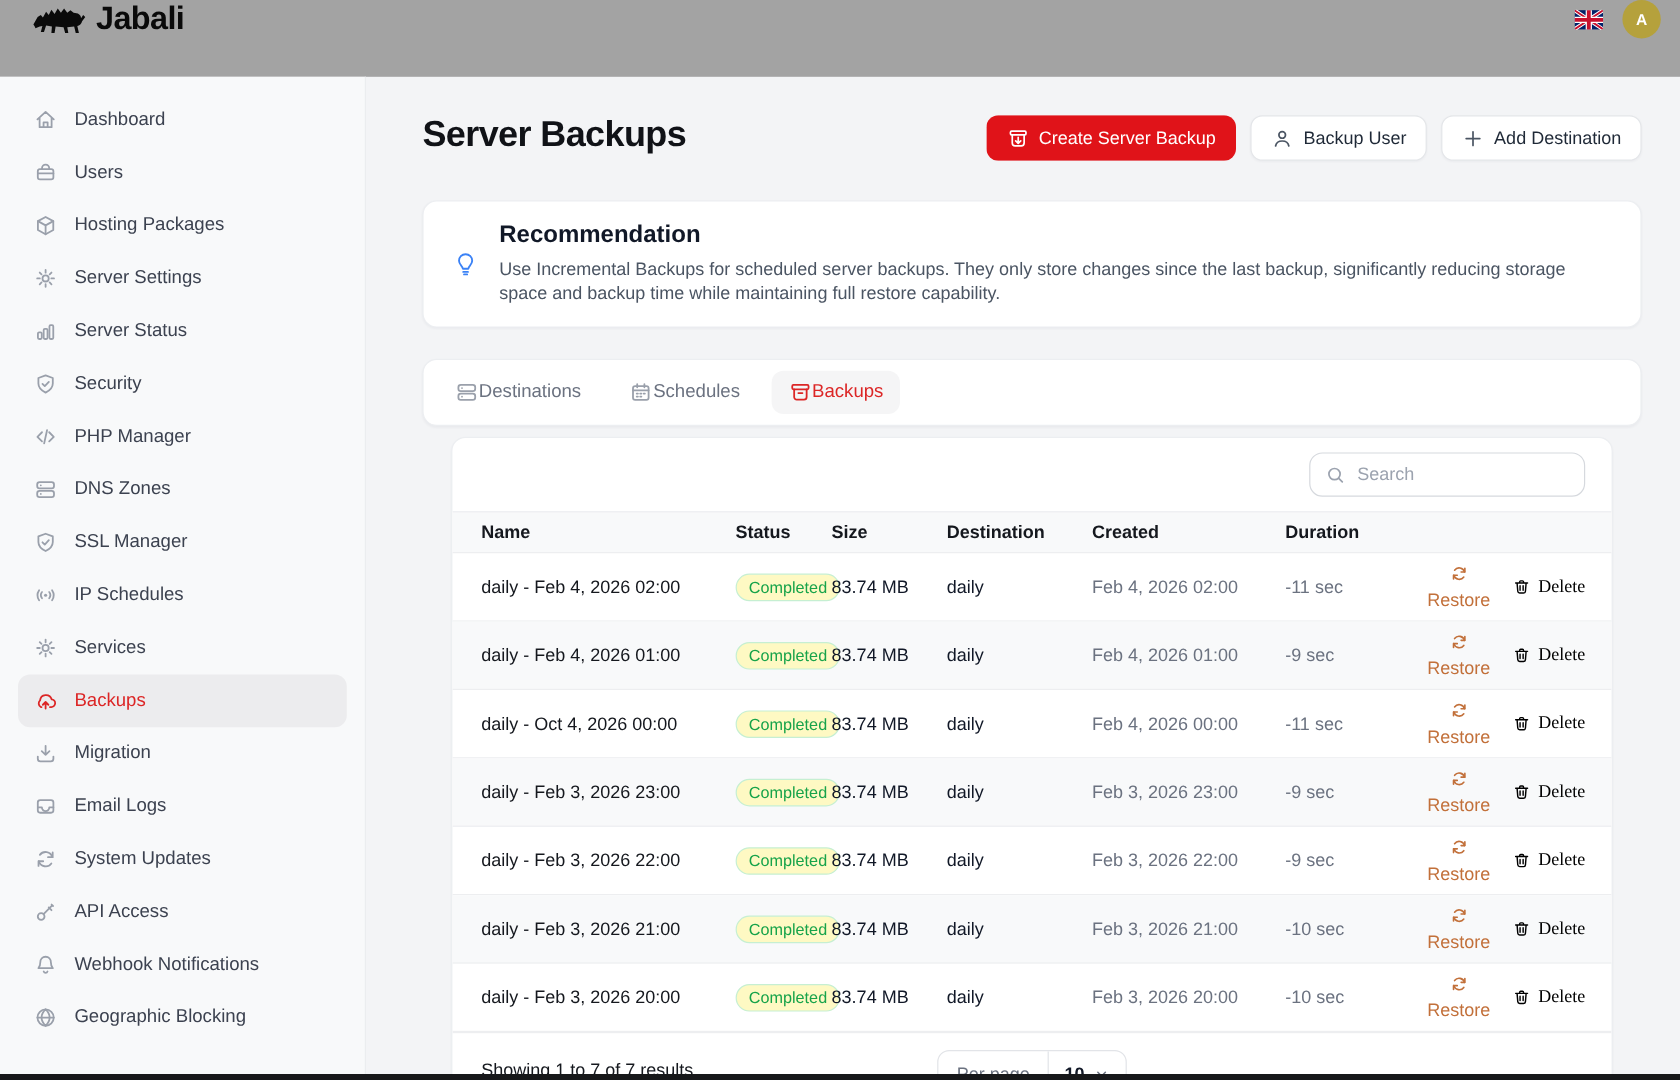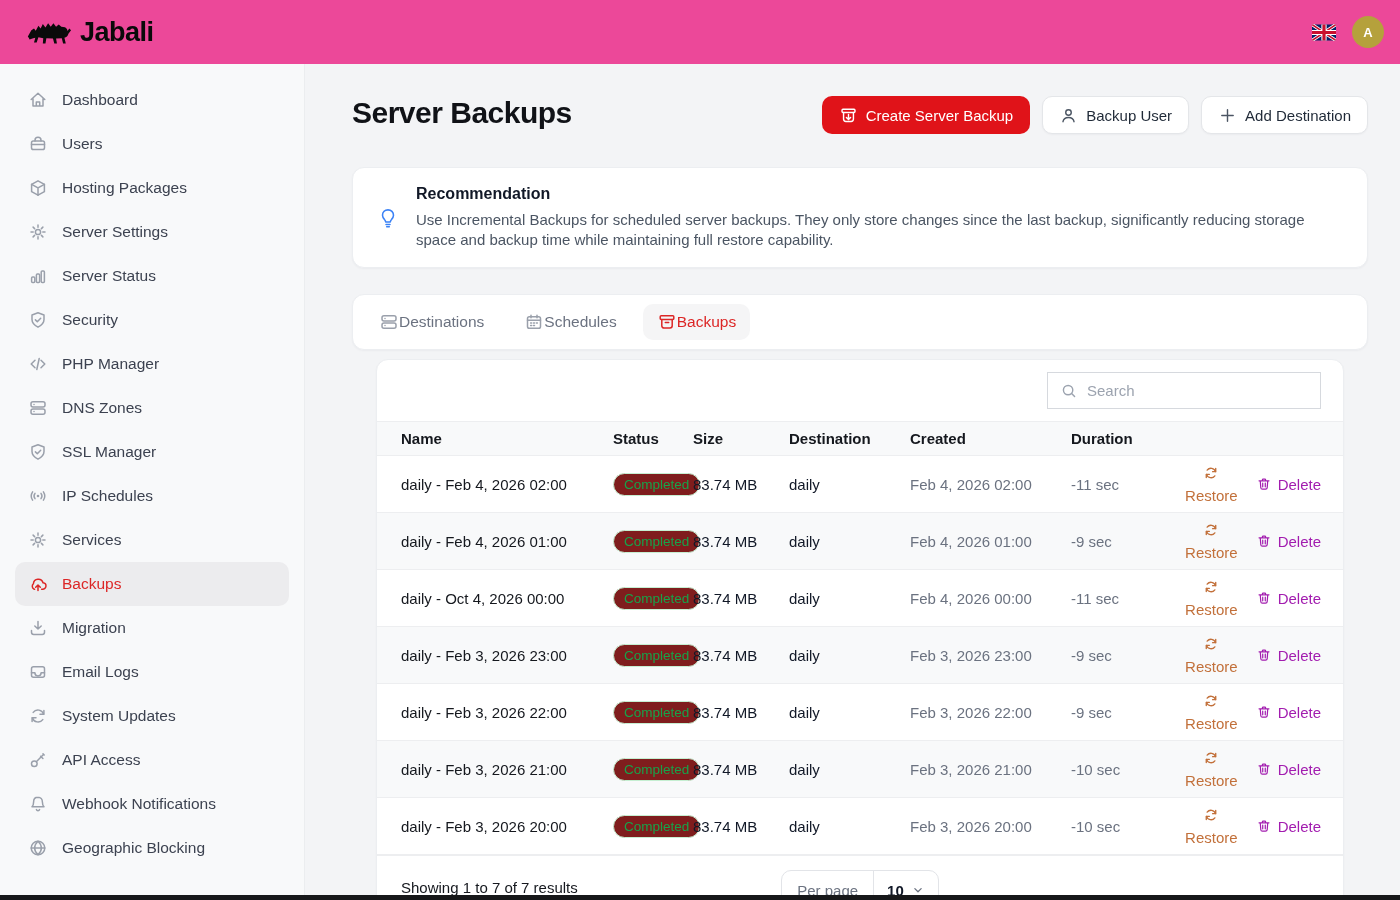--- a/index.html
+++ b/index.html
@@ -1,20 +1,20 @@
 <!DOCTYPE html>
 <html><head>
 <meta charset="utf-8">
 <style>
   * { margin:0; padding:0; box-sizing:border-box; }
   html,body { width:1400px; height:900px; overflow:hidden; }
   body { font-family:"Liberation Sans","DejaVu Sans",sans-serif; background:#f3f4f6; color:#111827; }
 
   
-  .topbar { height:64px; background:#ec4899; display:flex; align-items:center; justify-content:space-between; padding:0 16px 0 26px; }
+  .topbar { height:64px; background:#a3a3a3; display:flex; align-items:flex-start; justify-content:space-between; padding:0 16px 0 26px; }
   .brand { display:flex; align-items:center; gap:8px; cursor:pointer; }
   .brand-name { font-size:27px; font-weight:800; letter-spacing:-0.5px; color:#0a0a0a; }
   .top-right { display:flex; align-items:center; gap:16px; }
   .flag { width:24px; height:17px; border-radius:2px; overflow:hidden; display:block; }
   .avatar { width:32px; height:32px; border-radius:50%; background:#b5a13c; color:#ffffff; font-size:13px; font-weight:700; display:flex; align-items:center; justify-content:center; }
 
   
   .shell { display:flex; height:836px; }
 
   
@@ -33,48 +33,48 @@
   .actions { display:flex; gap:12px; }
   .btn { height:38px; border-radius:10px; display:flex; align-items:center; gap:8px; padding:0 16px; font-size:15px; cursor:pointer; border:1px solid transparent; }
   .btn-primary { background:#e01319; color:#ffffff; }
   .btn-secondary { background:#ffffff; border-color:#e4e6e9; color:#1f2937; box-shadow:0 1px 2px rgba(16,24,40,.04); }
 
   .card { background:#ffffff; border:1px solid #eceef1; border-radius:12px; box-shadow:0 1px 2px rgba(16,24,40,.04); }
 
   
   .reco { display:flex; align-items:center; gap:17px; padding:17px 24px; }
   .reco-icon { color:#3b82f6; flex-shrink:0; }
-  .reco-title { font-size:16px; font-weight:700; margin-bottom:7px; color:#111827; }
+  .reco-title { font-size:20px; font-weight:700; margin-bottom:7px; color:#111827; }
   .reco-body { font-size:15px; line-height:20px; color:#4b5563; max-width:905px; }
 
   
   .tabsbar { margin-top:26px; height:56px; display:flex; align-items:center; gap:12px; padding:0 12px; }
   .tab { height:36px; display:flex; align-items:center; padding:0 14px; border-radius:10px; font-size:15.5px; color:#6b7280; cursor:pointer; }
   .tab .ticon { width:20px; height:20px; color:#9aa0ab; display:flex; }
   .tab.active { background:#f5f5f6; color:#dc2626; }
   .tab.active .ticon { color:#dc2626; }
 
   
   .table-card { margin:9px 24px 0 24px; border-radius:12px 12px 0 0; height:552px; display:flex; flex-direction:column; overflow:hidden; }
   .toolbar { display:flex; justify-content:flex-end; padding:12px 22px; }
-  .search { width:274px; height:37px; border:1px solid #d6d9de; border-radius:0; display:flex; align-items:center; gap:9px; padding:0 12px; color:#9ca3af; background:#fff; }
+  .search { width:230px; height:37px; border:1px solid #d6d9de; border-radius:11px; display:flex; align-items:center; gap:9px; padding:0 12px; color:#9ca3af; background:#fff; }
   .search input { border:none; outline:none; width:100%; font-size:15px; font-family:inherit; color:#374151; background:transparent; }
   .search input::placeholder { color:#9ca3af; }
 
   .trow { display:grid; grid-template-columns:236px 80px 96px 121px 161px 110px 1fr; align-items:center; }
   .thead { background:#f8f9fa; height:50px; font-weight:700; font-size:15px; color:#15181e; border-top:1px solid #edeef0; border-bottom:1px solid #edeef0; }
   .rows .trow { height:57px; font-size:15px; border-bottom:1px solid #edeef0; }
   .rows .trow:nth-child(even) { background:#f8f9fa; }
   .cell-name { padding-left:24px; color:#15181e; }
-  .badge { display:inline-flex; align-items:center; padding:3px 10px; border-radius:999px; font-size:13.5px; background:#7f1d1d; color:#17a34a; border:1px solid #c6efd2; }
+  .badge { display:inline-flex; align-items:center; padding:3px 10px; border-radius:999px; font-size:13.5px; background:#fef9c3; color:#17a34a; border:1px solid #c6efd2; }
   .muted { color:#6b7280; }
   .cell-actions { display:flex; justify-content:flex-end; gap:18px; padding-right:22px; }
   .link { display:flex; align-items:center; gap:6px; font-size:15px; cursor:pointer; }
   .link-restore { color:#c2703a;flex-direction:column; }
-  .link-delete { color:#a21caf; }
+  .link-delete { color:#000000;font-family:Liberation Serif, serif; }
 
   .tfoot { margin-top:auto; border-top:1px solid #edeef0; display:grid; grid-template-columns:1fr auto 1fr; align-items:start; padding:14px 24px 0; }
   .showing { font-size:15px; color:#15181e; padding-top:9px; }
   .perpage { display:flex; border:1px solid #e2e4e8; border-radius:10px; overflow:hidden; background:#fff; height:40px; cursor:pointer; }
   .perpage .pp-label { display:flex; align-items:center; padding:0 15px; font-size:15px; color:#6b7280; border-right:1px solid #e2e4e8; }
   .perpage .pp-value { display:flex; align-items:center; gap:7px; padding:0 13px; font-size:15px; color:#111827; font-weight:700; }
   .pp-value .chev { color:#6b7280; display:flex; }
 
   .bottom-strip { position:fixed; left:0; bottom:0; width:1400px; height:5px; background:#17181a; z-index:50; }
 </style>

